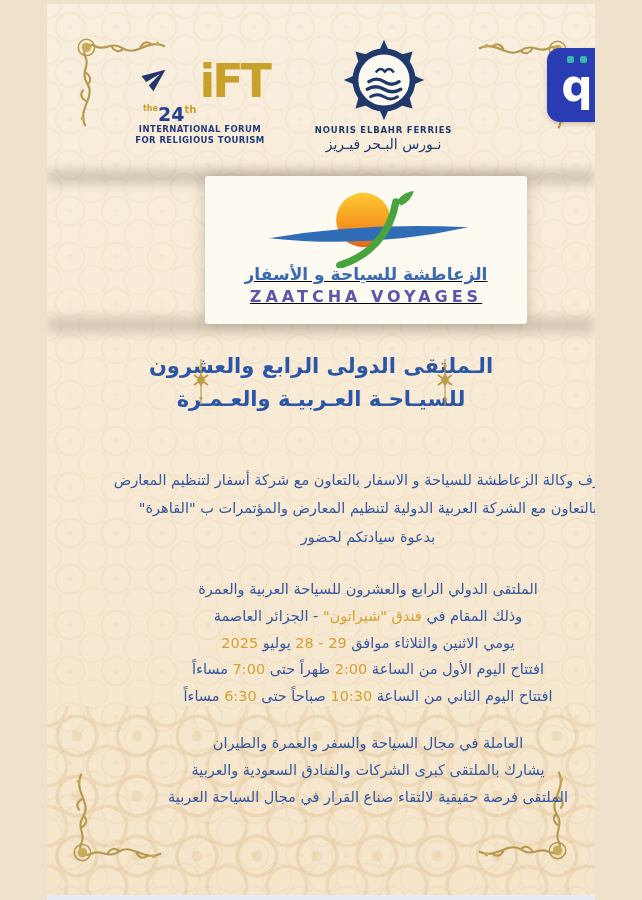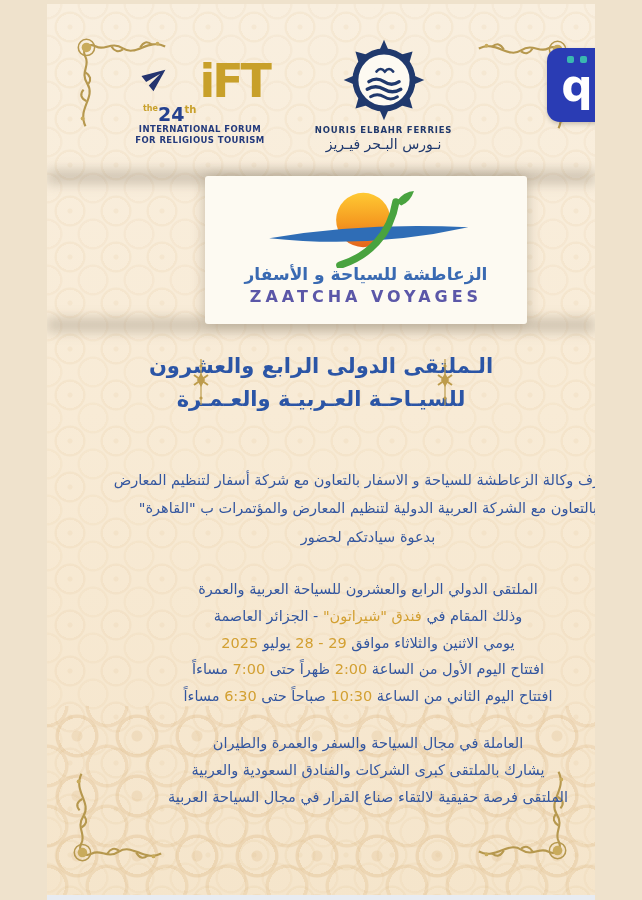--- a/index.html
+++ b/index.html
@@ -60,21 +60,21 @@
   .fq-dots i{width:7px;height:7px;border-radius:2px;background:#39b8b0;display:block;}
   .fq-name{margin-top:7px;font-size:16px;font-weight:800;color:#1f2d5e;}
   .fq-name .tld{color:#3cb98e;font-weight:700;font-size:13px;}
 
   
   .band{position:absolute;left:0;width:100%;height:14px;filter:blur(6px);background:rgba(105,92,75,.28);}
   .band.top{top:166px;}
   .band.bot{top:314px;}
   .card{
     position:absolute;left:158px;top:172px;width:322px;height:148px;background:#fdfaf2;
-    border-radius:3px;box-shadow:0 0 14px rgba(110,95,70,.35);text-align:center;
+    border-radius:3px;box-shadow:0 0 14px rgba(110,95,70,.35);text-align:center;text-decoration:underline;
   }
   .card svg{display:block;margin:6px auto 0;}
   .brand-ar{font-size:17px;font-weight:800;color:#3a6ab2;margin-top:-4px;}
   .brand-latin{font-size:16px;font-weight:800;color:#5b57a8;letter-spacing:4px;margin-top:3px;}
 
   
   .title-wrap{position:absolute;left:0;top:346px;width:100%;text-align:center;}
   .title{display:inline-block;color:#2b55a6;font-weight:800;font-size:21px;line-height:1.55;}
   .side-orn{position:absolute;top:6px;width:16px;height:52px;color:#bd9c4c;}
   .side-orn.left{left:146px;}

